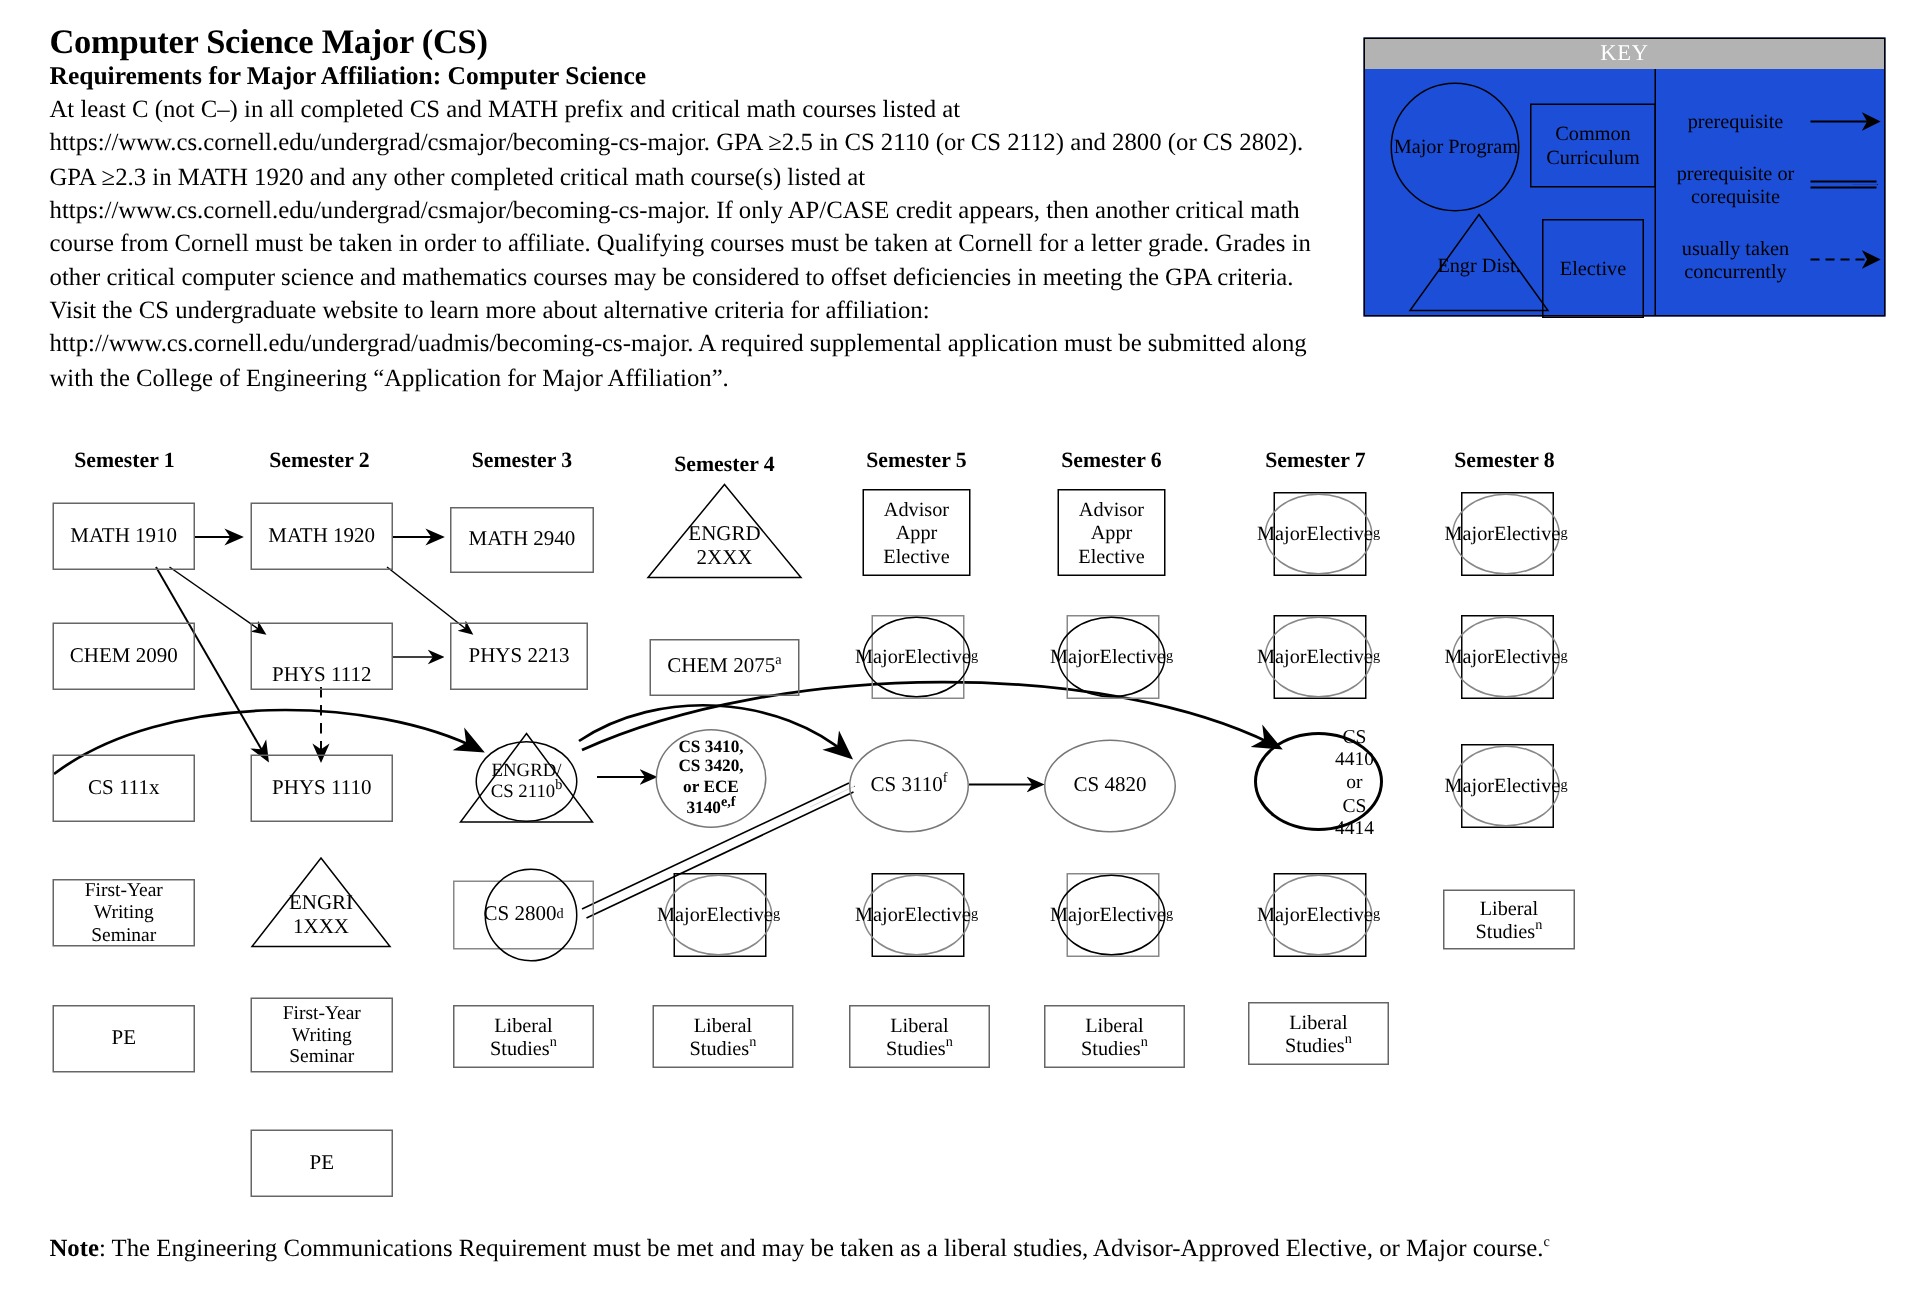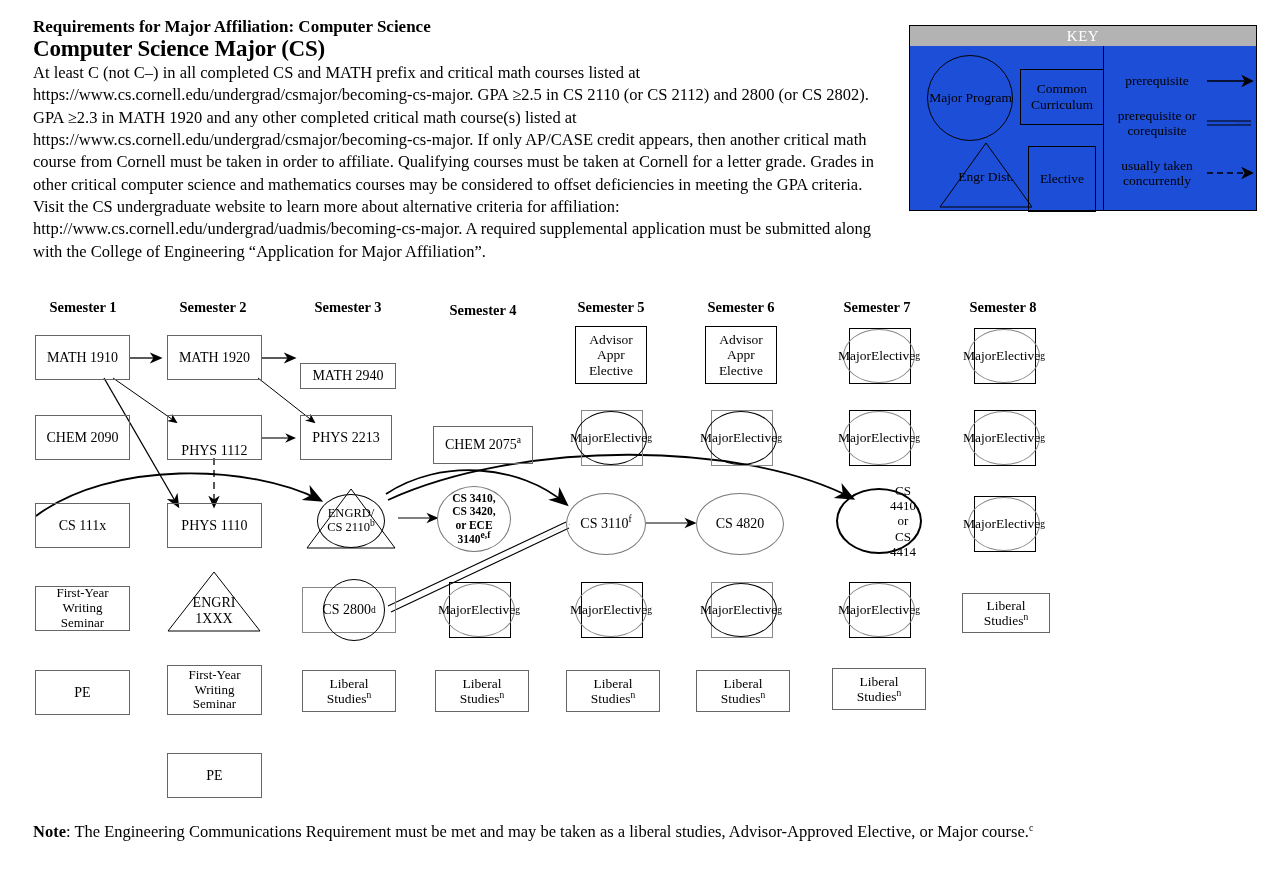--- a/index.html
+++ b/index.html
@@ -68,22 +68,22 @@
   .tri .tx{position:absolute;left:0;right:0;bottom:6px;text-align:center;
            font-size:14px;line-height:1.14;}
 
   #note{position:absolute;left:33px;top:822px;font-size:16.5px;}
   #note b{font-weight:bold;}
 </style>
 </head>
 <body>
 
 <div id="header">
+  <div id="title">Computer Science Major (CS)</div>
   <div id="subtitle">Requirements for Major Affiliation:  Computer Science</div>
-  <div id="title">Computer Science Major (CS)</div>
   <div id="para">At least C (not C–) in all completed CS and MATH prefix and critical math courses listed at https://www.cs.cornell.edu/undergrad/csmajor/becoming-cs-major. GPA ≥2.5 in CS 2110 (or CS 2112) and 2800 (or CS 2802). GPA ≥2.3 in MATH 1920 and any other completed critical math course(s) listed at https://www.cs.cornell.edu/undergrad/csmajor/becoming-cs-major. If only AP/CASE credit appears, then another critical math course from Cornell must be taken in order to affiliate. Qualifying courses must be taken at Cornell for a letter grade. Grades in other critical computer science and mathematics courses may be considered to offset deficiencies in meeting the GPA criteria. Visit the CS undergraduate website to learn more about alternative criteria for affiliation: http://www.cs.cornell.edu/undergrad/uadmis/becoming-cs-major. A required supplemental application must be submitted along with the College of Engineering “Application for Major Affiliation”.</div>
 </div>
 
 <div id="key">
   <div id="key-head">KEY</div>
   <div id="key-body">
     <div id="key-div"></div>
 
     <div class="k-circle">
       <span>Major Program</span>
@@ -201,24 +201,33 @@
   <div class="sem-head" style="left:938px;top:11px;">Semester 8</div>
 
   <div class="node box" style="left:35px;top:47px;width:95px;height:45px;">
     <span class="nlab">MATH 1910</span>
     </div>
 
   <div class="node box" style="left:167px;top:47px;width:95px;height:45px;">
     <span class="nlab">MATH 1920</span>
     </div>
 
-  <div class="node box" style="left:300px;top:50px;width:96px;height:26px;margin-top:25px;">
+  <div class="node box" style="left:300px;top:50px;width:96px;height:44px;">
     <span class="nlab">MATH 2940</span>
     </div>
 
+  <div class="tri" style="left:430px;top:33px;width:106px;height:66px;">
+    <svg width="106" height="66">
+        <polygon points="53,2 104,64 2,64" fill="none" stroke="#000" stroke-width="1"></polygon>
+      </svg>
+    <div class="tx">
+      <span>ENGRD</span><br>
+      <span>2XXX</span>
+    </div>
+  </div>
 
   <div class="node box-dark" style="left:575px;top:38px;width:72px;height:58px;">
     <span class="nlab" style="font-size:13.5px;">
       <span>Advisor</span><br>
       <span>Appr</span><br>
       <span>Elective</span>
     </span>
     </div>
 
   <div class="node box-dark" style="left:705px;top:38px;width:72px;height:58px;">

